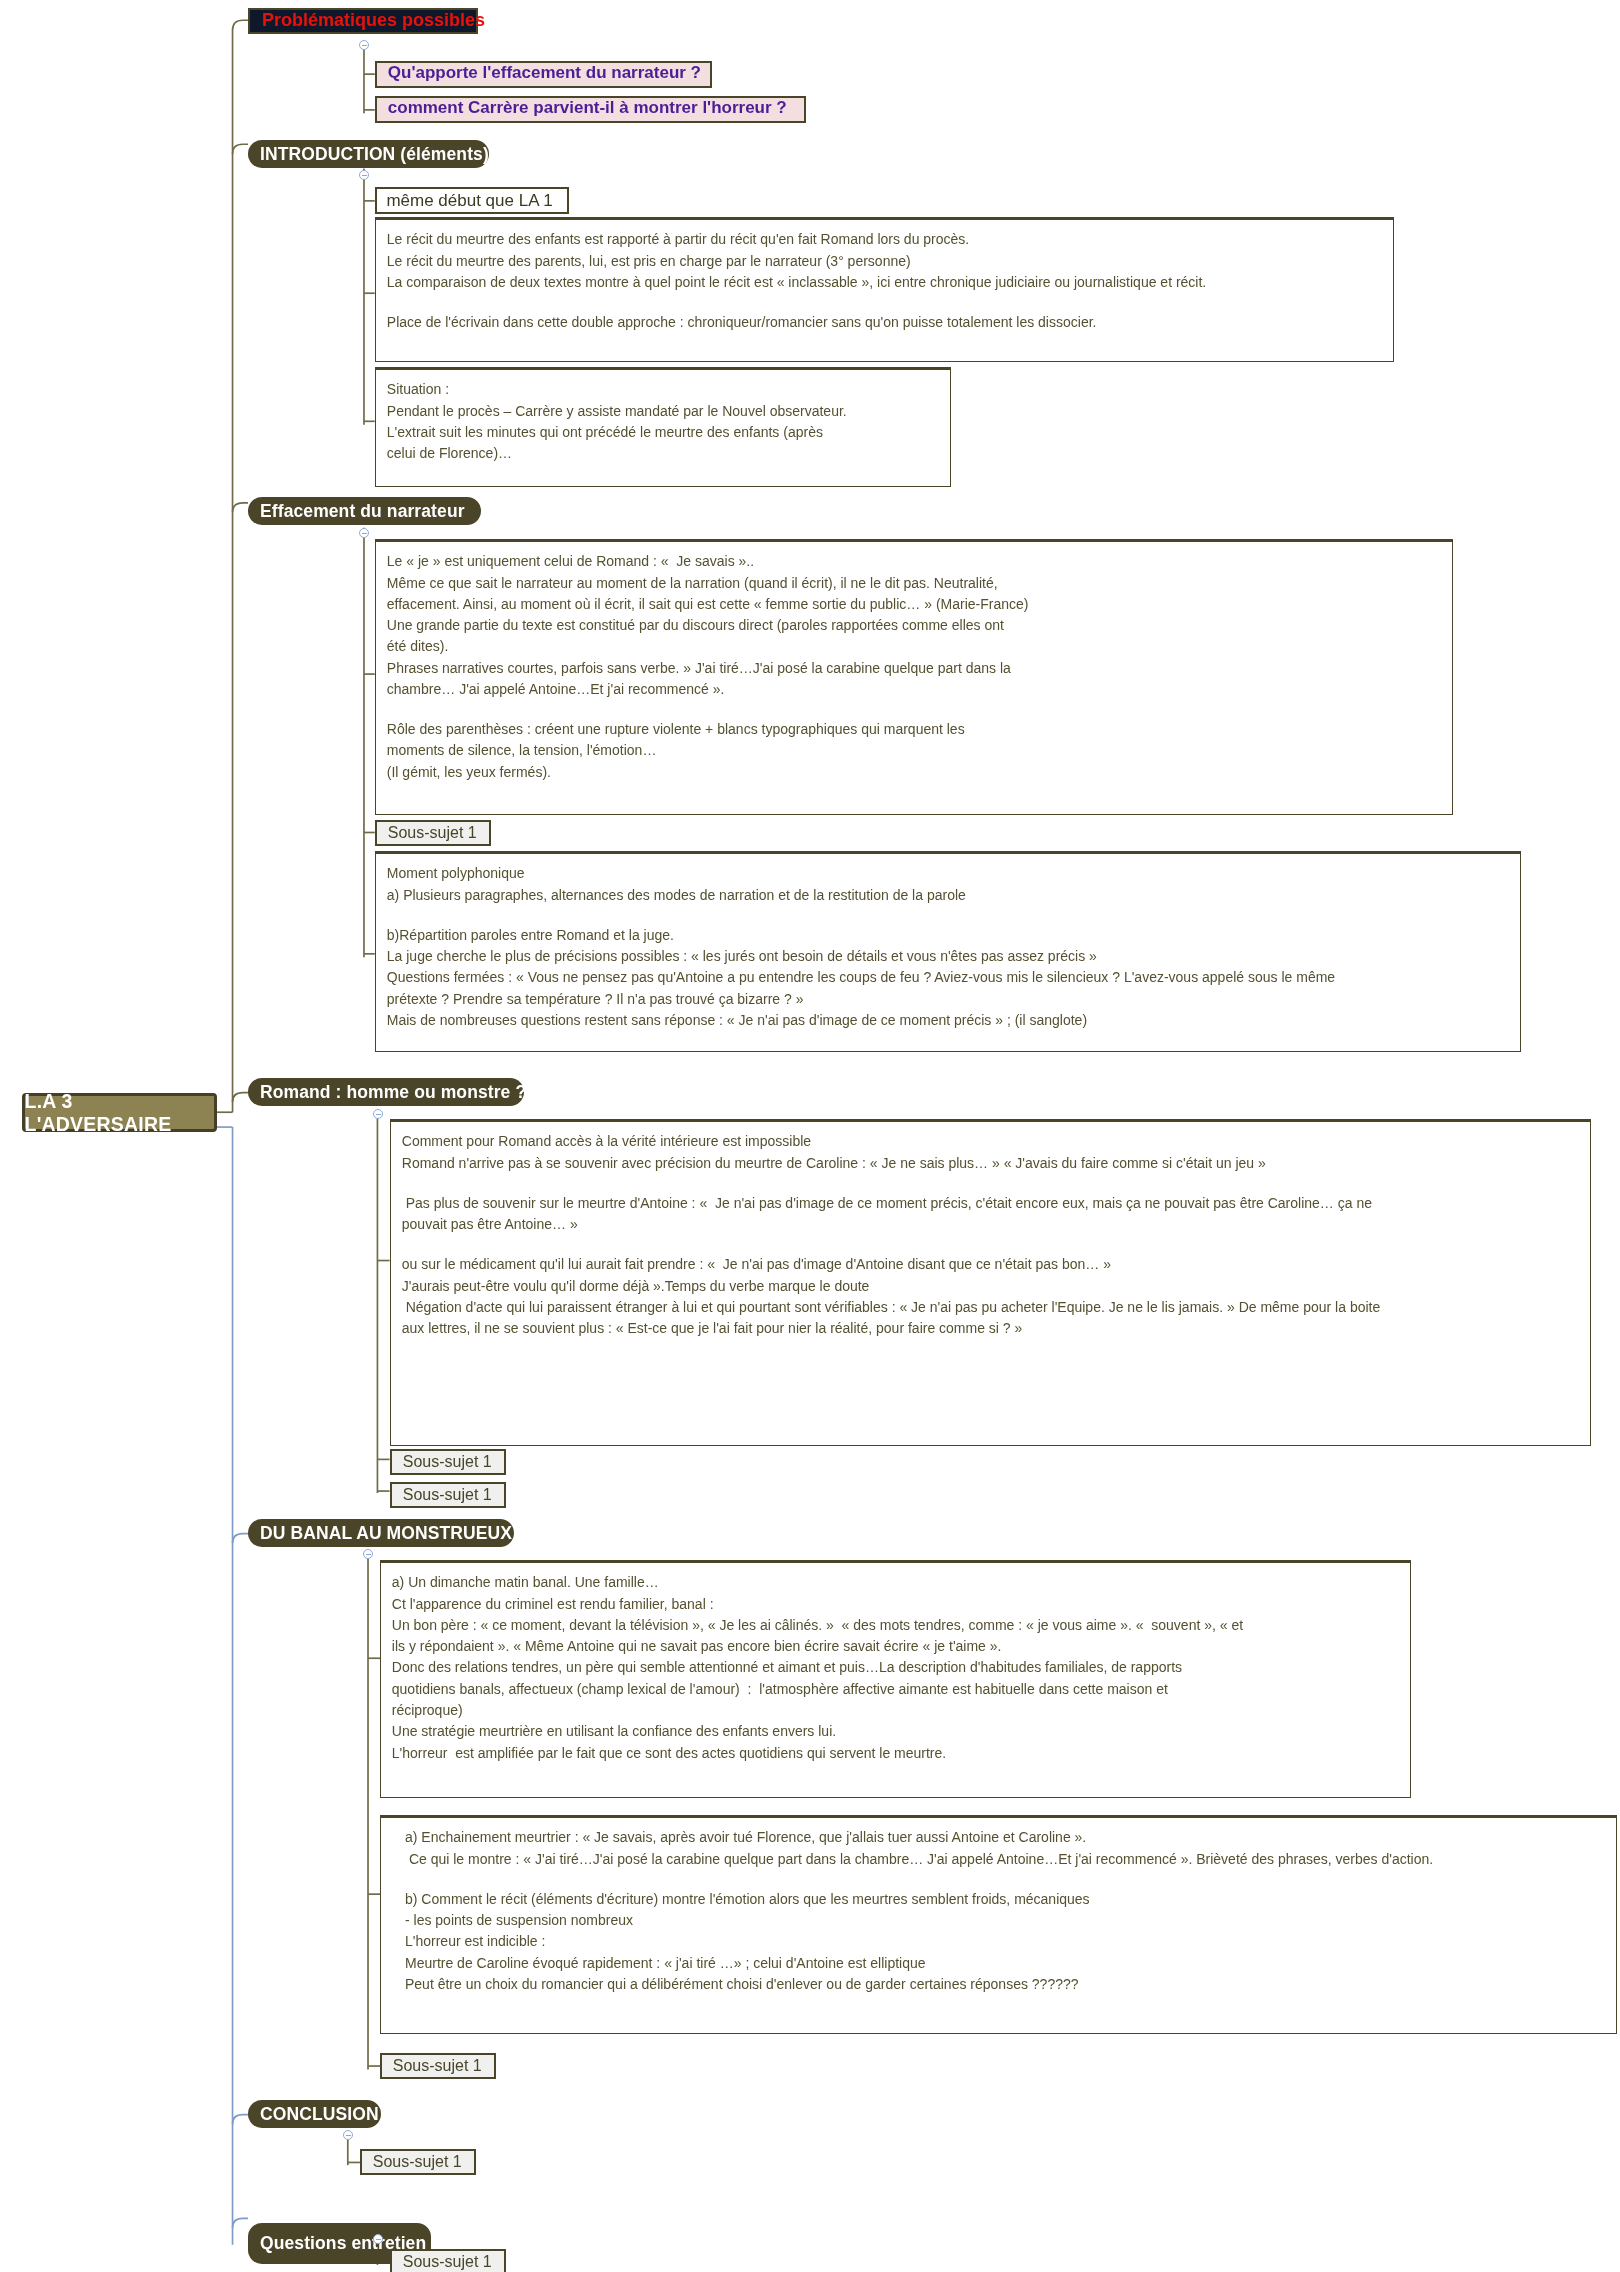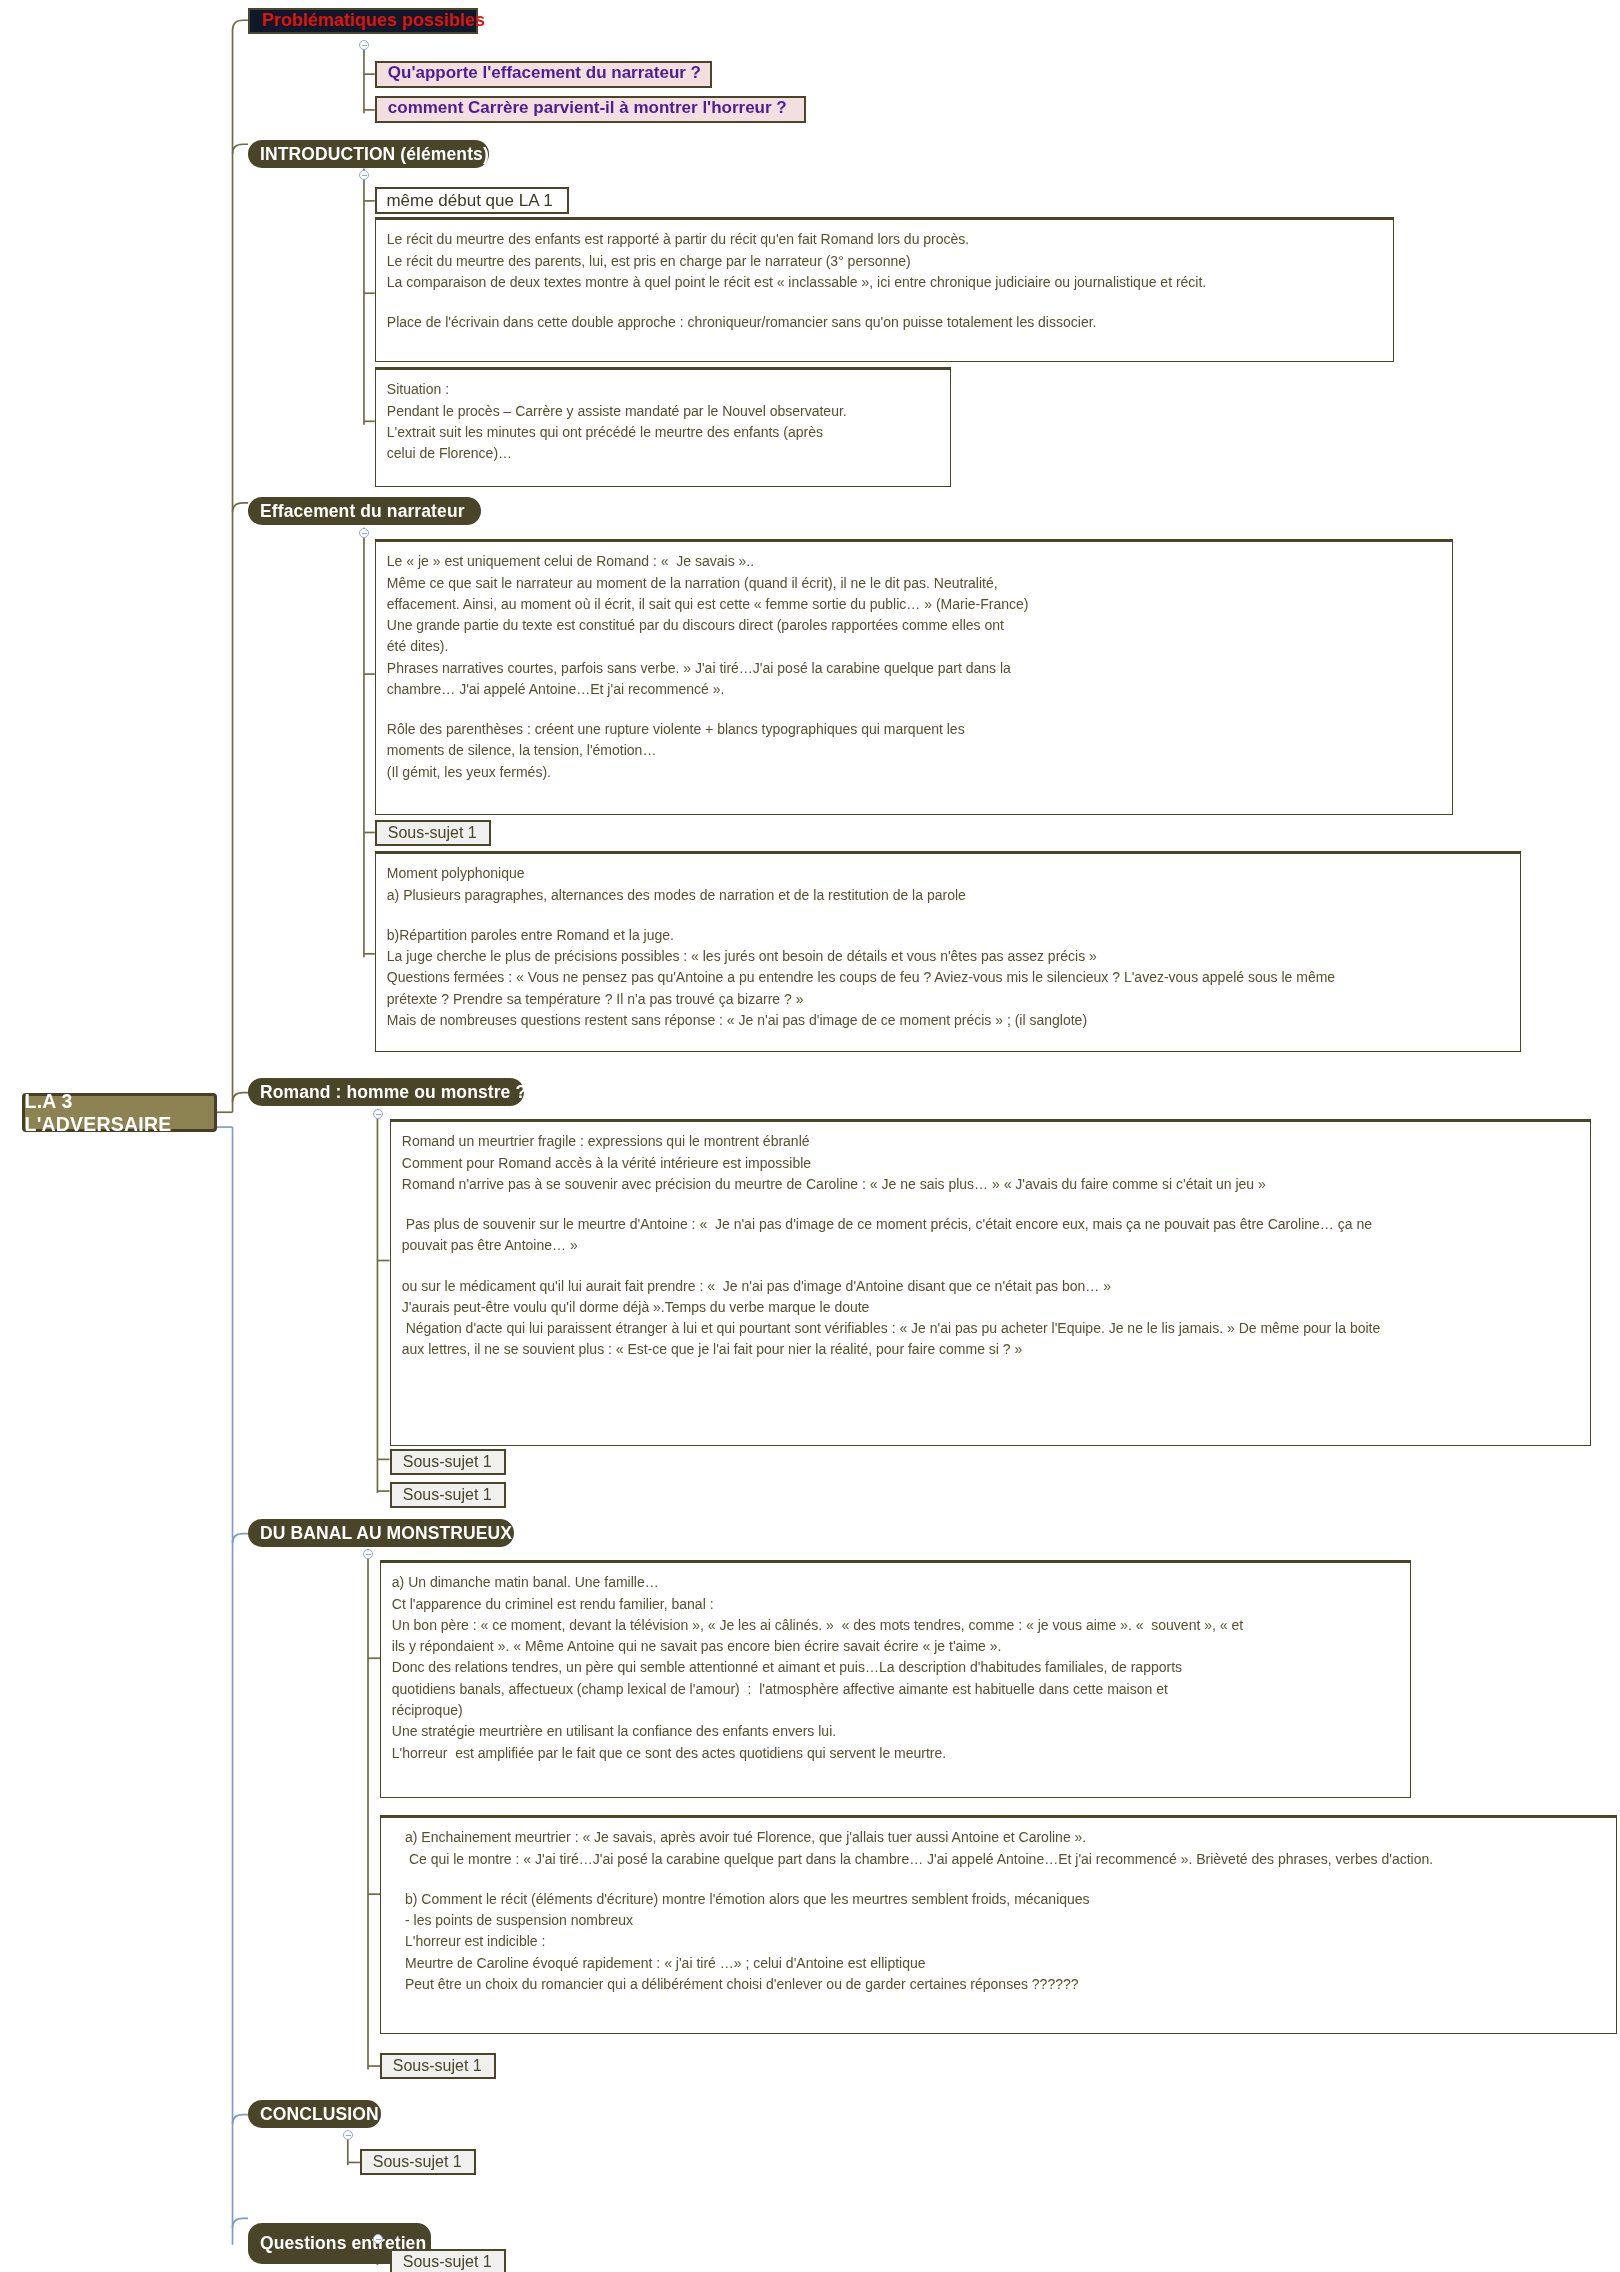--- a/index.html
+++ b/index.html
@@ -245,21 +245,20 @@
     <p>prétexte ? Prendre sa température ? Il n'a pas trouvé ça bizarre ? »</p>
     <p>Mais de nombreuses questions restent sans réponse : « Je n'ai pas d'image de ce moment précis » ; (il sanglote)</p>
   </div>
 
   <div class="node branch" style="left:248px; top:1078px; width:276px; height:28px;">
     <span>Romand : homme ou monstre ?</span>
   </div>
   <div class="handle" style="left:373px; top:1109px;"></div>
 
   <div class="node textbox" style="left:390px; top:1119px; width:1201px; height:327px;">
-    <p>Romand un meurtrier fragile : expressions qui le montrent ébranlé</p>
     <p>Comment pour Romand accès à la vérité intérieure est impossible</p>
     <p>Romand n'arrive pas à se souvenir avec précision du meurtre de Caroline : « Je ne sais plus… » « J'avais du faire comme si c'était un jeu »</p>
     <p class="gap"></p>
     <p> Pas plus de souvenir sur le meurtre d'Antoine : «  Je n'ai pas d'image de ce moment précis, c'était encore eux, mais ça ne pouvait pas être Caroline… ça ne</p>
     <p>pouvait pas être Antoine… »</p>
     <p class="gap"></p>
     <p></p>
     <p>ou sur le médicament qu'il lui aurait fait prendre : «  Je n'ai pas d'image d'Antoine disant que ce n'était pas bon… »</p>
     <p>J'aurais peut-être voulu qu'il dorme déjà ».Temps du verbe marque le doute</p>
     <p> Négation d'acte qui lui paraissent étranger à lui et qui pourtant sont vérifiables : « Je n'ai pas pu acheter l'Equipe. Je ne le lis jamais. » De même pour la boite</p>

